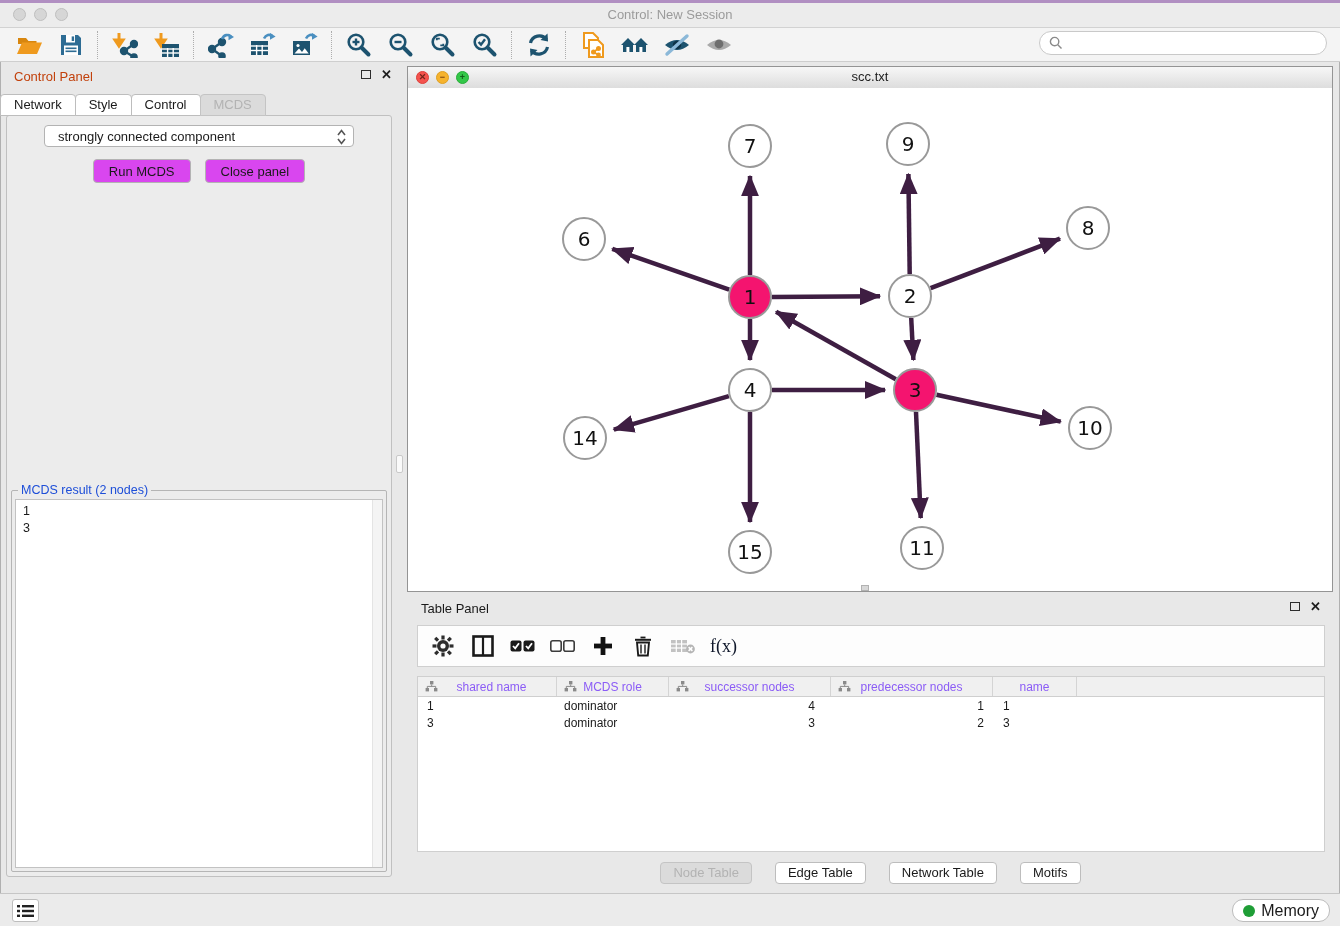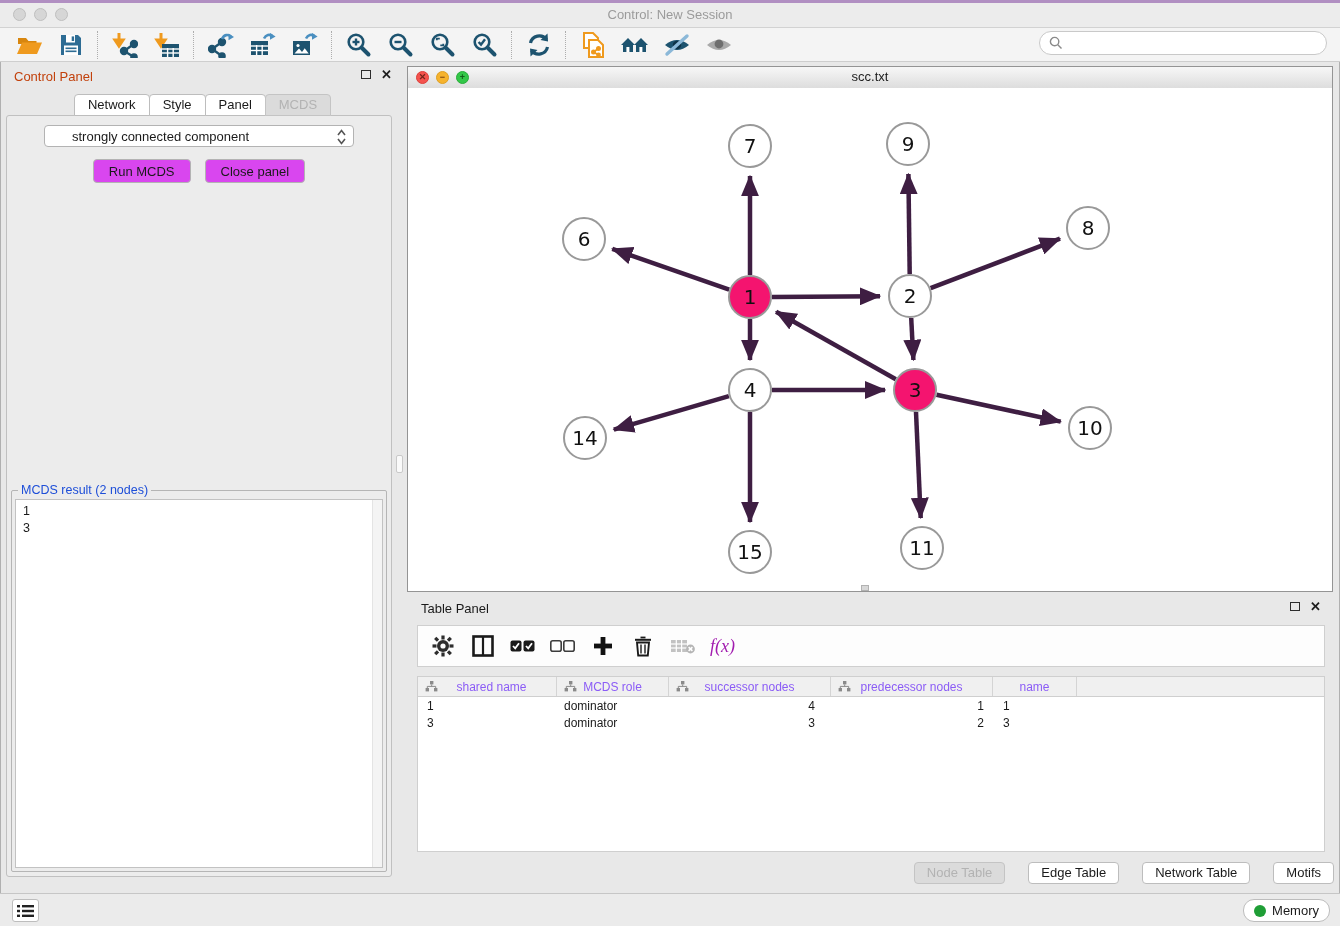--- a/index.html
+++ b/index.html
@@ -21,29 +21,29 @@
   .searchbox{position:absolute;right:13px;top:3px;width:288px;height:24px;background:#fff;
     border:1px solid #c9c9c9;border-radius:13px;display:flex;align-items:center;padding:0 9px;box-sizing:border-box;}
   .searchbox input{border:none;outline:none;flex:1;font:12px "Liberation Sans",sans-serif;background:transparent;margin-left:5px;}
   
   .control-panel{position:absolute;left:0;top:63px;width:404px;height:830px;}
   .cp-header{position:relative;height:27px;}
   .cp-header .cp-title{position:absolute;left:14px;top:6px;font-size:13px;color:#c2410c;}
   .win-btns{position:absolute;right:12px;top:6px;display:flex;gap:10px;align-items:center;}
   .float-ic{width:10px;height:9px;border:1.5px solid #2c2c2c;display:inline-block;box-sizing:border-box;}
   .close-ic{font-size:13px;font-weight:bold;color:#1d1d1d;line-height:11px;}
-  .cp-tabs{position:absolute;left:0;top:31px;width:100%;display:flex;justify-content:center;}
+  .cp-tabs{position:absolute;left:0;top:31px;width:100%;display:flex;justify-content:flex-start;}
   .tab{background:#fff;border:1px solid #bdbdbd;border-radius:4px 4px 0 0;padding:2px 13px 3px;
     font-size:13px;margin-right:-1px;position:relative;z-index:2;}
   .tab.selected{background:#dbdbdb;color:#b3b3b3;border-color:#c4c4c4;}
   .cp-box{position:absolute;left:6px;top:52px;width:386px;bottom:16px;background:#ececec;
     border:1px solid #c0c0c0;border-radius:3px;box-sizing:border-box;}
   .opt-label{text-align:center;margin-top:20px;font-size:13px;}
   .select{position:relative;margin:9px auto 12px;width:310px;height:22px;background:#fff;border:1px solid #b3b3b3;
-    border-radius:4px;box-sizing:border-box;display:flex;align-items:center;padding-left:27px;font-size:13px;}
+    border-radius:4px;box-sizing:border-box;display:flex;align-items:center;padding-left:13px;font-size:13px;}
   .select .stepper{position:absolute;right:7px;top:3px;}
   .btn-row{display:flex;justify-content:center;gap:14px;margin-top:12px;}
   .pbtn{background:#d946ef;border:1px solid #b3b3b3;border-radius:4px;height:22px;padding:0 15px;
     font-size:13px;display:flex;align-items:center;}
   .result-fs{position:absolute;left:4px;right:4px;top:374px;bottom:4px;border:1px solid #b5b5b5;
     border-radius:2px;}
   .result-legend{position:absolute;left:6px;top:-8px;background:#ececec;padding:0 3px;font-size:12.5px;color:#1d4ed8;}
   .result-area{position:absolute;left:3px;right:3px;top:8px;bottom:3px;background:#fff;border:1px solid #c2c2c2;
     overflow:hidden;}
   .result-line{font-size:12.5px;line-height:17px;padding-left:7px;}
@@ -66,43 +66,43 @@
   .net-canvas{position:absolute;left:0;top:21px;right:0;bottom:0;background:#fff;}
   .net-canvas svg{position:absolute;left:0;top:0;}
   .canvas-grip{position:absolute;left:453px;bottom:0;width:8px;height:6px;background:#d8d8d8;border:1px solid #b2b2b2;box-sizing:border-box;}
   
   .table-panel{position:absolute;left:407px;top:595px;width:926px;height:298px;}
   .tp-header{position:relative;height:26px;}
   .tp-header .tp-title{position:absolute;left:14px;top:6px;}
   .tp-toolbar{position:absolute;left:10px;right:8px;top:30px;height:42px;background:#fdfdfd;
     border:1px solid #cfcfcf;box-sizing:border-box;display:flex;align-items:center;padding-left:12px;gap:14px;}
   .tp-tool{width:26px;height:26px;display:flex;align-items:center;justify-content:center;}
-  .fx-label{font-family:"Liberation Serif",serif;font-style:italic;font-size:18px;color:#a21caf;}
+  .fx-label{font-family:"Liberation Serif",serif;font-size:18px;color:#0f172a;}
   .dtable{position:absolute;left:10px;right:8px;top:81px;height:176px;background:#fff;
     border:1px solid #cfcfcf;box-sizing:border-box;overflow:hidden;}
   .thead{display:flex;height:19px;background:#f0f0f0;border-bottom:1px solid #cfcfcf;}
   .th{position:relative;display:flex;align-items:center;justify-content:center;font-size:12px;color:#8b5cf6;
     border-right:1px solid #d4d4d4;box-sizing:border-box;}
   .th .hier{position:absolute;left:7px;top:4px;}
   .tr{display:flex;height:17px;align-items:center;}
   .td{font-size:12px;box-sizing:border-box;overflow:hidden;white-space:nowrap;}
   .c0{width:139px;padding-left:9px;}
   .c1{width:112px;padding-left:7px;}
   .c2{width:162px;text-align:right;padding-right:16px;}
   .c3{width:162px;text-align:right;padding-right:9px;}
   .c4{width:84px;padding-left:10px;}
   .cfill{flex:1;border-right:none !important;}
-  .tp-tabs{position:absolute;left:0;right:0;top:267px;display:flex;justify-content:flex-end;gap:24px;}
+  .tp-tabs{position:absolute;left:0;right:0;top:267px;display:flex;justify-content:center;gap:24px;}
   .tab.bottom{border-radius:4px;padding:2px 12px 3px;}
   
   .statusbar{position:absolute;left:0;bottom:0;width:100%;height:33px;background:#ebebeb;border-top:1px solid #c6c6c6;box-sizing:border-box;}
   .list-btn{position:absolute;left:12px;top:5px;width:27px;height:23px;background:#fff;border:1px solid #bdbdbd;
     border-radius:3px;display:flex;align-items:center;justify-content:center;box-sizing:border-box;}
   .mem-btn{position:absolute;right:10px;top:5px;height:23px;background:#fff;border:1px solid #bdbdbd;
-    border-radius:11px;display:flex;align-items:center;gap:6px;padding:0 10px;box-sizing:border-box;font-size:13px;margin-left:28px;}
+    border-radius:11px;display:flex;align-items:center;gap:6px;padding:0 10px;box-sizing:border-box;font-size:16px;margin-left:28px;}
   .mem-dot{width:12px;height:12px;border-radius:50%;background:#1f9e36;}
 </style>
 </head>
 <body>
 
 <div class="screen">
   <div class="accent-strip"></div>
 
   <div class="titlebar">
     <div class="traffic">
@@ -275,21 +275,21 @@
     <div class="cp-header">
       <span class="cp-title">Control Panel</span>
       <span class="win-btns">
         <span class="float-ic"></span>
         <span class="close-ic">✕</span>
       </span>
     </div>
     <div class="cp-tabs">
       <div class="tab">Network</div>
       <div class="tab">Style</div>
-      <div class="tab">Panel</div>
+      <div class="tab">Control</div>
       <div class="tab selected">MCDS</div>
     </div>
     <div class="cp-box">
       <div class="select">
         <span>strongly connected component</span>
         <span class="stepper">
           <svg width="9" height="16" viewBox="0 0 9 16">
             <path d="M1 6 L4.5 1.5 L8 6" stroke="#555" stroke-width="1.6" fill="none"></path>
             <path d="M1 10 L4.5 14.5 L8 10" stroke="#555" stroke-width="1.6" fill="none"></path>
           </svg>

